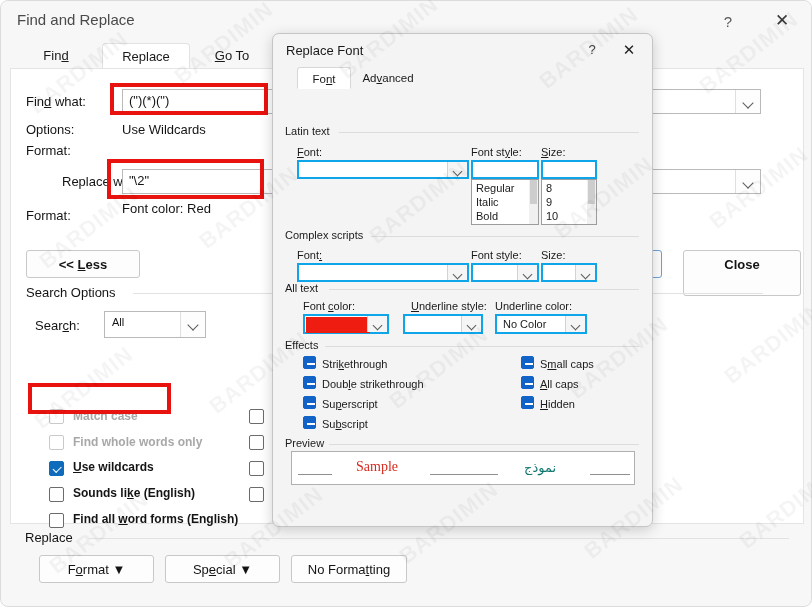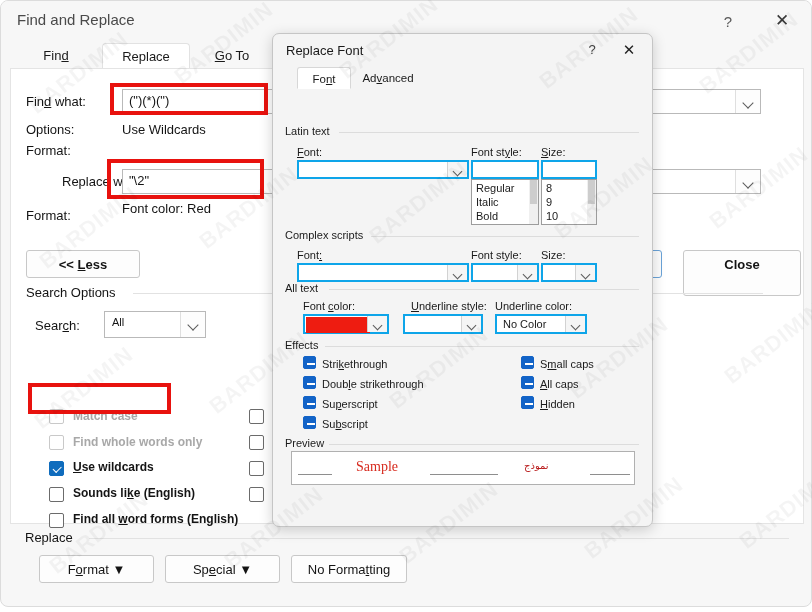--- a/index.html
+++ b/index.html
@@ -113,21 +113,21 @@
   .fd-list .item{position:absolute;left:4px;font-size:11px;color:#1a1a1a;}
   .fd-list .sb{position:absolute;right:0;top:0;bottom:0;width:9px;background:#f0f0f0;}
   .fd-list .sb i{position:absolute;left:1px;top:0;width:7px;height:24px;background:#cdcdcd;}
   .fd-grp{position:absolute;font-size:11px;color:#1a1a1a;}
   .fd-rule{position:absolute;height:1px;background:#dcdcdc;}
   .swatch{position:absolute;background:#ee1c11;}
   #preview-box{position:absolute;background:#ffffff;border:1px solid #b0b0b0;box-sizing:border-box;}
   .pv-line{position:absolute;height:1px;background:#8e8e8e;}
   .pv-sample{position:absolute;font-family:"Liberation Serif","DejaVu Serif",serif;
      font-size:14px;color:#d72a1e;}
-  .pv-ar{position:absolute;font-size:10px;color:#b91c1c;direction:rtl;}
+  .pv-ar{position:absolute;font-size:13px;color:#0f766e;direction:rtl;}
 </style>
 </head>
 <body>
 
 <div id="fr-window">
 
   <div id="fr-titlebar">
     <div id="fr-title">Find and Replace</div>
     <div id="fr-help">?</div>
     <div id="fr-close">✕</div>

